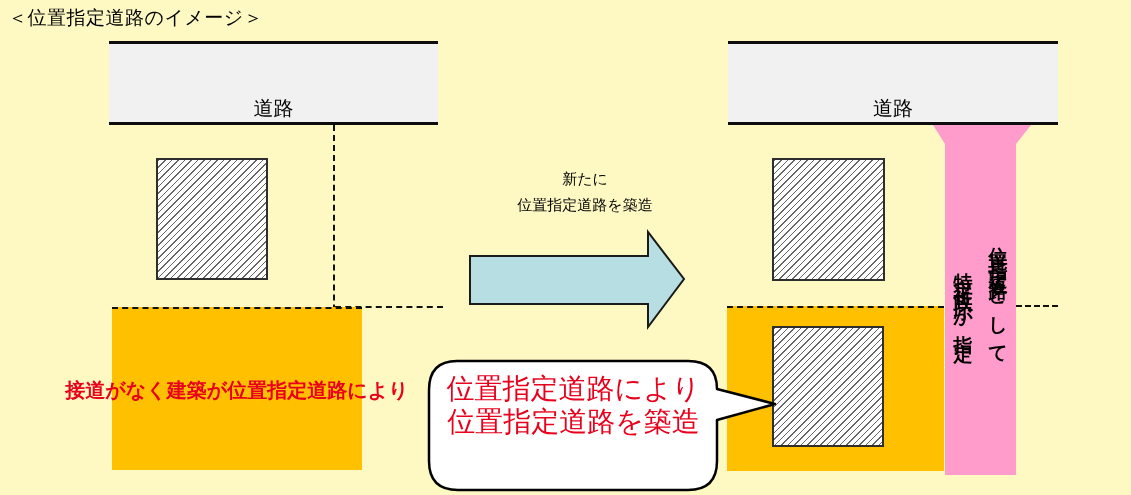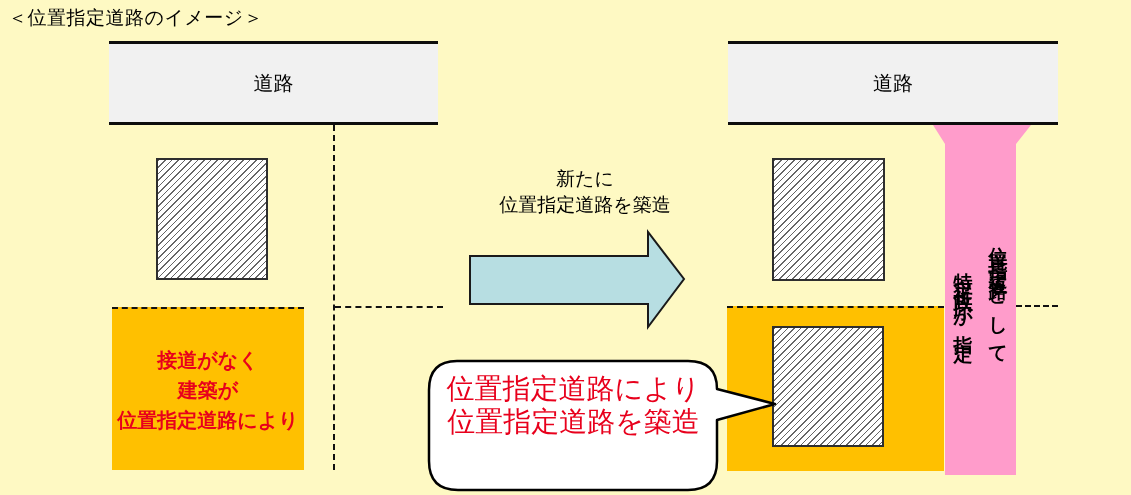--- a/index.html
+++ b/index.html
@@ -7,46 +7,46 @@
     --pink:#ff9ccb; --arrow-fill:#b7dee2; --red:#e8001c; --text:#111111;
   }
   html,body{margin:0;padding:0;background:#ffffff;}
   body{font-family:"Liberation Sans","DejaVu Sans",sans-serif;color:var(--text,#111);}
   #stage{position:relative;width:1131px;height:495px;background:#fef9c3;overflow:hidden;}
 
   .title{position:absolute;left:8px;top:5px;font-size:19px;letter-spacing:.5px;color:#000;white-space:nowrap;}
 
   .road{position:absolute;top:41px;height:78px;background:var(--road-fill,#f1f1f1);
         border-top:3px solid var(--road-border,#0d0d0d);border-bottom:3px solid var(--road-border,#0d0d0d);
-        display:flex;align-items:center;justify-content:center;}
+        display:flex;align-items:flex-end;justify-content:center;}
   .road .road-label{font-size:20px;color:#000;}
   #road-left{left:109px;width:329px;}
   #road-right{left:728px;width:330px;}
 
   .vdash{position:absolute;width:0;border-left:2px dashed #111;}
   .hdash{position:absolute;height:0;border-top:2px dashed #111;}
   #vdash-left{left:333px;top:125px;height:345px;}
   #hdash-left{left:335px;top:306px;width:108px;}
   #hdash-right{left:1016px;top:305px;width:42px;}
 
   .site{position:absolute;background:var(--orange,#ffc000);border-top:2px dashed #111;}
-  #site-left{left:112px;top:307px;width:192px;height:161px;display:flex;flex-direction:column;align-items:center;justify-content:center;}
+  #site-left{left:112px;top:307px;width:250px;height:161px;display:flex;flex-direction:row;align-items:center;justify-content:center;}
   #site-right{left:727px;top:306px;width:217px;height:163px;}
   .site-note{font-size:20px;line-height:30px;font-weight:bold;color:var(--red,#e8001c);text-align:center;white-space:nowrap;}
 
   .hatch{position:absolute;border:2px solid #2e2e2e;background:
      repeating-linear-gradient(135deg, rgba(75,75,75,.85) 0 1.1px, rgba(0,0,0,0) 1.1px 4.6px),#fff;}
   #hatch-left{left:156px;top:158px;width:108px;height:118px;}
   #hatch-right-top{left:772px;top:158px;width:109px;height:119px;}
   #hatch-right-bottom{left:772px;top:326px;width:108px;height:117px;}
 
   #shape-layer{position:absolute;left:0;top:0;width:1131px;height:495px;pointer-events:none;}
 
   .transition-caption{position:absolute;left:440px;top:166px;width:290px;text-align:center;
-      font-size:19px;line-height:26px;color:#000;white-space:nowrap;}
+      font-size:15px;line-height:26px;color:#000;white-space:nowrap;}
 
   .callout-text{position:absolute;left:430px;top:372px;width:287px;text-align:center;
       font-size:28px;line-height:33px;color:var(--red,#e8001c);white-space:nowrap;}
 
   .designation-text{position:absolute;left:944px;top:180px;width:72px;height:232px;
       writing-mode:vertical-rl;text-orientation:upright;font-size:19px;font-weight:bold;color:#000;
       line-height:35px;letter-spacing:7px;text-align:center;display:block;}
   .designation-text div{white-space:nowrap;}
 </style>
 </head>

